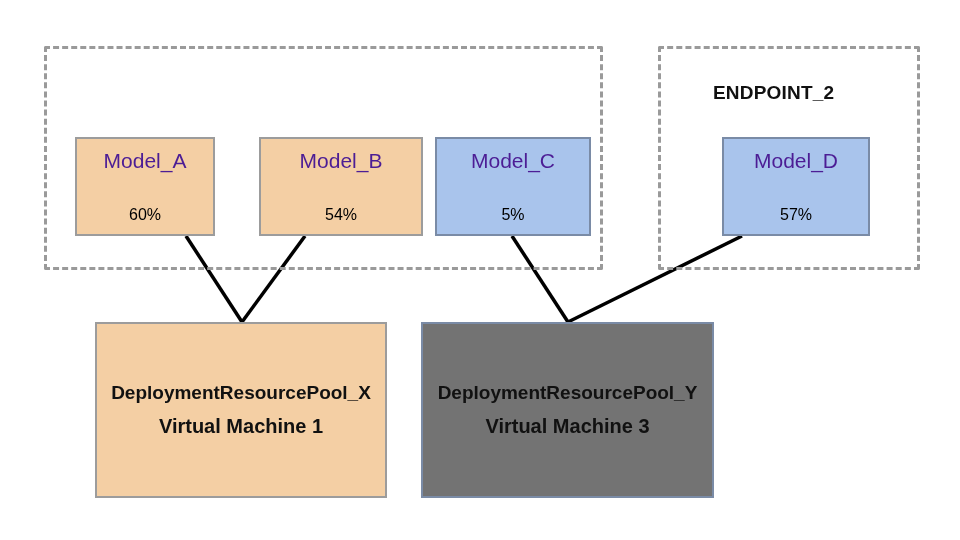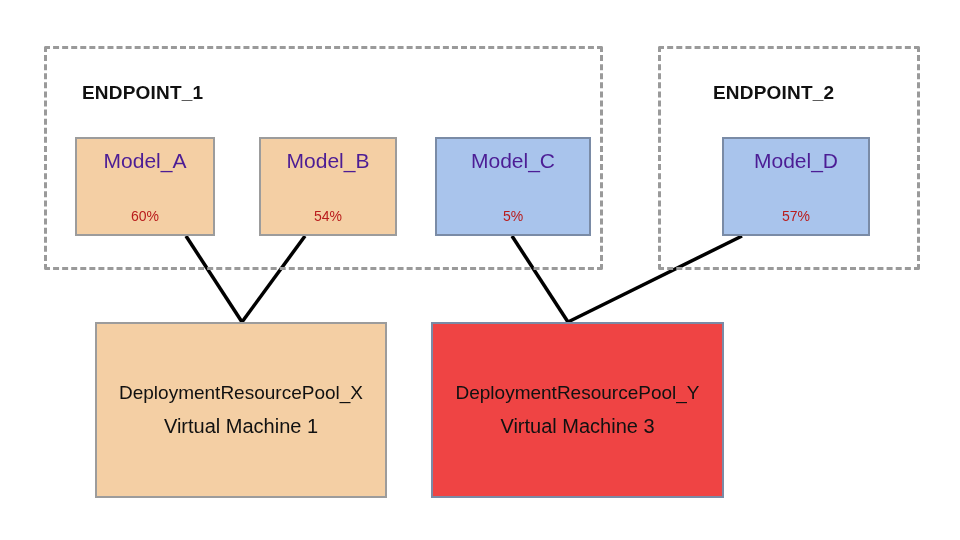--- a/index.html
+++ b/index.html
@@ -66,47 +66,47 @@
     background: #A9C4EC;
     border-color: #7a8ba6;
   }
   .model-name {
     font-size: 21px;
     color: #4c1d95;
     margin-top: 10px;
     white-space: nowrap;
   }
   .model-pct {
-    font-size: 14px;
-    color: #b91c1c;
+    font-size: 16px;
+    color: #000000;
     position: absolute;
     bottom: 10px;
     white-space: nowrap;
     margin-top: 39px;
   }
 
   
   .pool-box {
     position: absolute;
     box-sizing: border-box;
     border-width: 2px;
     border-style: solid;
     display: flex;
     flex-direction: column;
     align-items: center;
     justify-content: center;
+    font-weight: bold;
   }
   .pool-box.orange {
     background: #F4CFA4;
     border-color: #9c9c9c;
   }
   .pool-box.blue {
-    background: #ef4444;
+    background: #737373;
     border-color: #7a8ba6;
-    margin-left: 10px;
   }
   .pool-name {
     font-size: 19px;
     color: #111111;
     white-space: nowrap;
   }
   .pool-sub {
     font-size: 20px;
     color: #111111;
     margin-top: 11px;
@@ -119,31 +119,30 @@
 <div id="canvas">
 
   <svg id="edges" viewBox="0 0 960 540" width="960" height="540" xmlns="http://www.w3.org/2000/svg">
       <line x1="186" y1="236" x2="242" y2="322" stroke="#000000" stroke-width="3.5" stroke-linecap="butt"></line>
       <line x1="305" y1="236" x2="242" y2="322" stroke="#000000" stroke-width="3.5" stroke-linecap="butt"></line>
       <line x1="512" y1="236" x2="568" y2="322" stroke="#000000" stroke-width="3.5" stroke-linecap="butt"></line>
       <line x1="742" y1="236" x2="568" y2="322" stroke="#000000" stroke-width="3.5" stroke-linecap="butt"></line>
     </svg>
 
   <div class="endpoint-group" id="group-endpoint-1" style="left: 44px; top: 46px; width: 559px; height: 224px;"></div>
-  <div class="endpoint-title" id="title-endpoint-1" style="left: 82px; top: 82px;">ENDPOINT_1</div>
 
   <div class="endpoint-group" id="group-endpoint-2" style="left: 658px; top: 46px; width: 262px; height: 224px;"></div>
   <div class="endpoint-title" id="title-endpoint-2" style="left: 713px; top: 82px;">ENDPOINT_2</div>
 
   <div class="model-box orange" id="box-model-a" style="left: 75px; top: 137px; width: 140px; height: 99px;">
     <span class="model-name">Model_A</span>
     <span class="model-pct">60%</span>
   </div>
 
-  <div class="model-box orange" id="box-model-b" style="left: 259px; top: 137px; width: 138px; height: 99px;">
+  <div class="model-box orange" id="box-model-b" style="left: 259px; top: 137px; width: 164px; height: 99px;">
     <span class="model-name">Model_B</span>
     <span class="model-pct">54%</span>
   </div>
 
   <div class="model-box blue" id="box-model-c" style="left: 435px; top: 137px; width: 156px; height: 99px;">
     <span class="model-name">Model_C</span>
     <span class="model-pct">5%</span>
   </div>
 
   <div class="model-box blue" id="box-model-d" style="left: 722px; top: 137px; width: 148px; height: 99px;">

